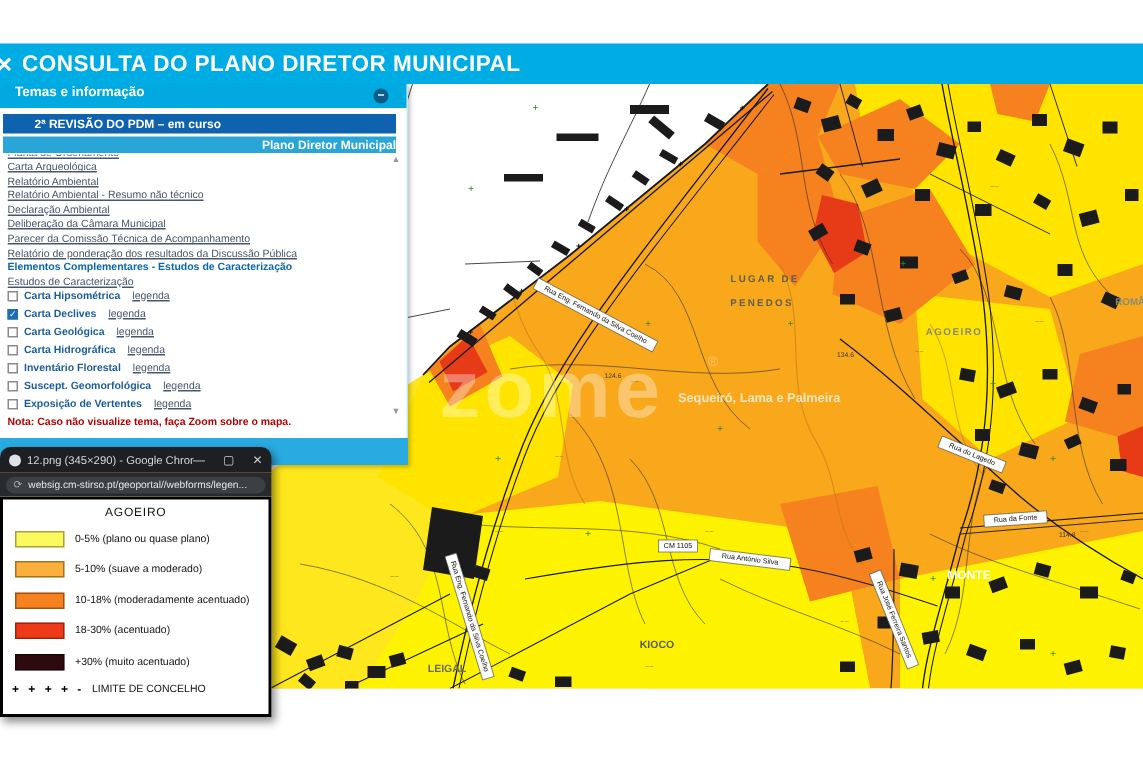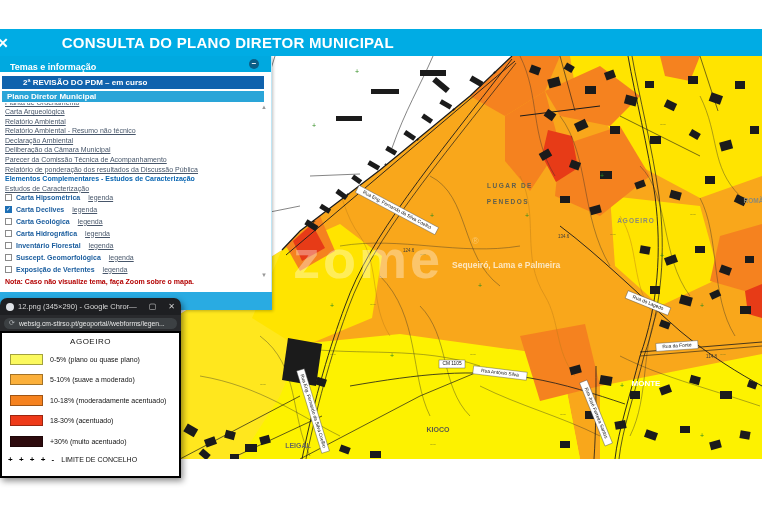--- a/index.html
+++ b/index.html
@@ -3,36 +3,36 @@
 <meta charset="utf-8">
 <style>
   html,body{margin:0;padding:0;background:#fff;}
   *{box-sizing:border-box;font-family:"Liberation Sans",sans-serif;}
   #stage{position:relative;width:762px;height:506px;background:#fff;overflow:hidden;}
 
   
   .app-header{position:absolute;left:0;top:29px;width:762px;height:27px;background:#00ace4;
     display:flex;align-items:center;color:#fff;font-weight:bold;font-size:15px;z-index:25;}
   .app-header .x{margin:0 6px 0 -3px;font-size:14px;font-weight:bold;}
-  .app-header .t{letter-spacing:.3px;margin-left:47px;}
+  .app-header .t{letter-spacing:.3px;}
 
   
   #map{position:absolute;left:0;top:56px;width:762px;height:403px;z-index:5;}
 
   
   .sidebar{position:absolute;left:0;top:56px;width:272px;height:254px;background:#fff;z-index:20;
     border-right:1px solid #bfe6f5;box-shadow:1px 1px 3px rgba(0,0,0,.25);}
   .sb-titlebar{position:absolute;left:0;top:0;width:100%;height:16px;background:#00a9e0;color:#fff;
-    font-weight:bold;font-size:9px;display:flex;align-items:flex-end;padding-left:10px;}
+    font-weight:bold;font-size:9px;display:flex;align-items:flex-start;padding-left:10px;}
   .sb-min{position:absolute;right:12px;top:3px;width:10px;height:10px;border-radius:50%;background:#0b5e86;
     color:#fff;font-size:8px;line-height:9px;text-align:center;cursor:pointer;}
   .bar-rev{position:absolute;left:2px;top:20px;width:262px;height:13px;background:#0f62ad;color:#fff;
     font-weight:bold;font-size:8px;line-height:13px;padding-left:21px;}
   .bar-pdm{position:absolute;left:2px;top:35px;width:262px;height:11px;background:#2aa5d8;color:#fff;
-    font-weight:bold;font-size:8px;line-height:11px;padding-left:5px;}
+    font-weight:bold;font-size:8px;line-height:11px;padding-left:5px;text-align:right;}
   .sb-links{position:absolute;left:5px;top:47px;width:250px;}
   .sb-link{display:block;font-size:7px;line-height:9.6px;color:#47566a;text-decoration:underline;
     white-space:nowrap;overflow:hidden;}
   .clipped{height:4px;overflow:hidden;}
   .clipped .sb-link{margin-top:-5px;}
   .sb-sect{font-size:7px;line-height:9.6px;font-weight:bold;color:#0a66b2;white-space:nowrap;}
   .sb-layers{position:absolute;left:5px;top:135px;width:255px;}
   .layer-row{display:flex;align-items:center;height:12px;font-size:7px;}
   .cbx{width:7px;height:7px;border:1px solid #8a8a8a;background:#fff;margin-right:4px;flex:none;}
   .cbx.on{background:#1d6fb5;border-color:#1d6fb5;position:relative;}

